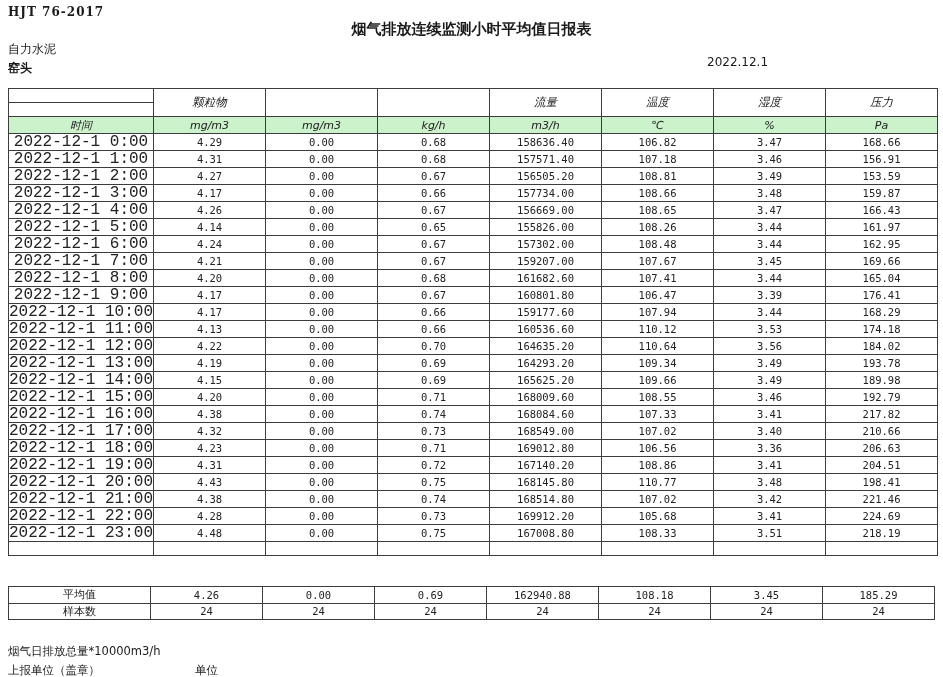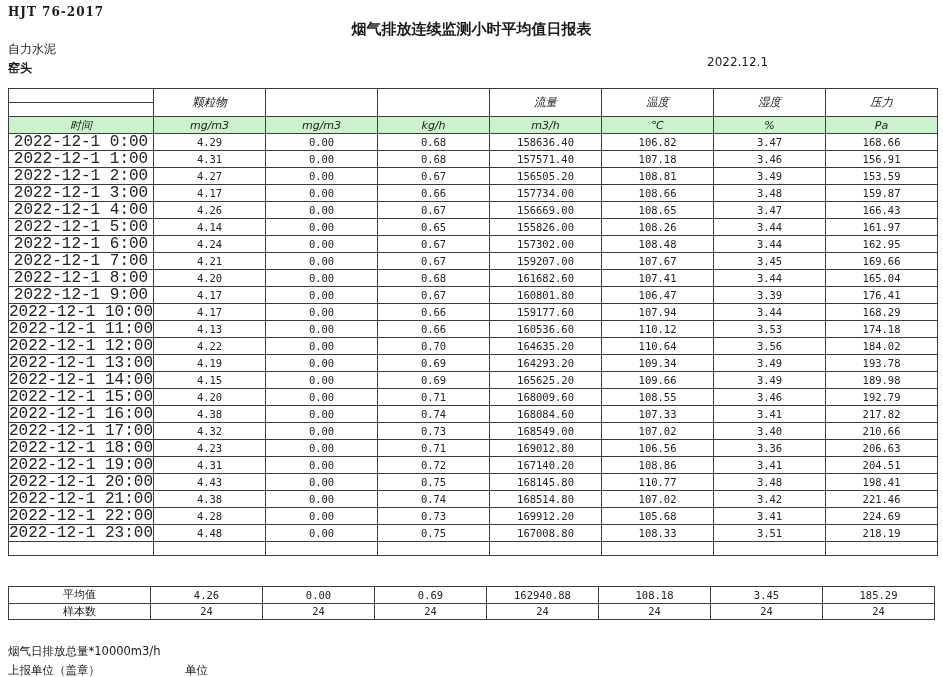--- a/index.html
+++ b/index.html
@@ -60,21 +60,21 @@
 
   tr.spacer-row td { height: 13.5px; }
 
   .footnote {
     position: absolute; left: 8px; top: 616px;
     font-size: 11.5px;
     margin-top: 28px;
   }
   .sign-row { position: absolute; left: 0; top: 663px; width: 943px; font-size: 11.5px; }
   .sign-row .report-unit { position: absolute; left: 8px; top: 0; }
-  .sign-row .unit { position: absolute; left: 185px; top: 0; }
+  .sign-row .unit { position: absolute; left: 195px; top: 0; }
 </style>
 </head>
 <body>
 
 <div class="page">
 
   <div class="hjt-label">HJT  76-2017</div>
   <div class="report-title">烟气排放连续监测小时平均值日报表</div>
   <div class="company-name">自力水泥</div>
   <div class="monitor-point">窑头</div>

